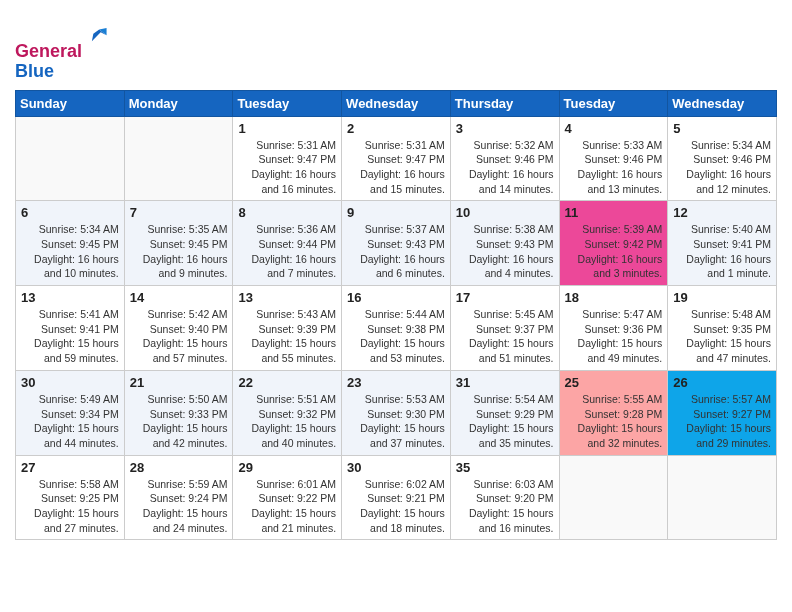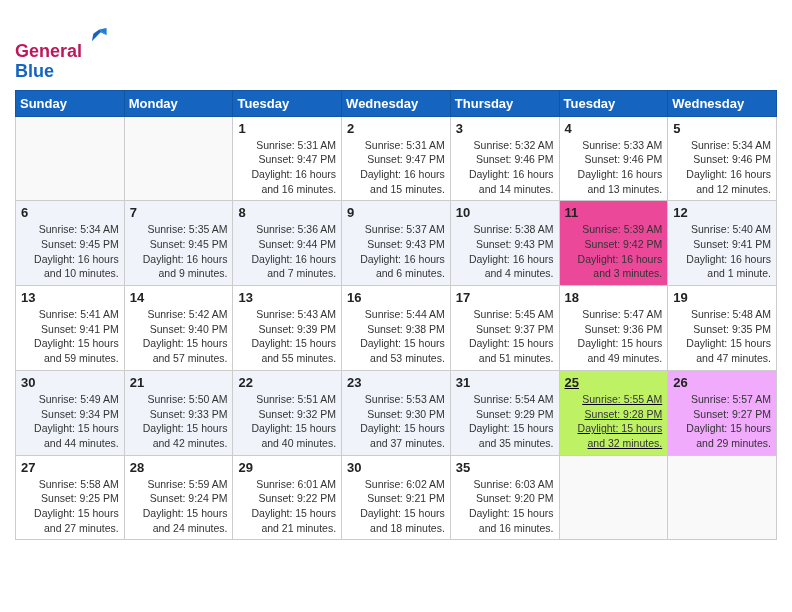--- a/index.html
+++ b/index.html
@@ -281,27 +281,27 @@
             <div class="day-info">Sunrise: 5:53 AM
 Sunset: 9:30 PM
 Daylight: 15 hours and 37 minutes.</div>
           </td>
           <td style="background: rgb(240, 244, 250);">
             <span class="day-number">31</span>
             <div class="day-info">Sunrise: 5:54 AM
 Sunset: 9:29 PM
 Daylight: 15 hours and 35 minutes.</div>
           </td>
-          <td style="background: #bef264; text-decoration: underline;">
+          <td style="background: #fca5a5;">
             <span class="day-number">25</span>
             <div class="day-info">Sunrise: 5:55 AM
 Sunset: 9:28 PM
 Daylight: 15 hours and 32 minutes.</div>
           </td>
-          <td style="background: #f0abfc; margin-top: 12px;">
+          <td style="background: #0ea5e9; margin-top: 12px;">
             <span class="day-number">26</span>
             <div class="day-info">Sunrise: 5:57 AM
 Sunset: 9:27 PM
 Daylight: 15 hours and 29 minutes.</div>
           </td>
         </tr>
         <tr class="last-row">
           <td>
             <span class="day-number">27</span>
             <div class="day-info">Sunrise: 5:58 AM

